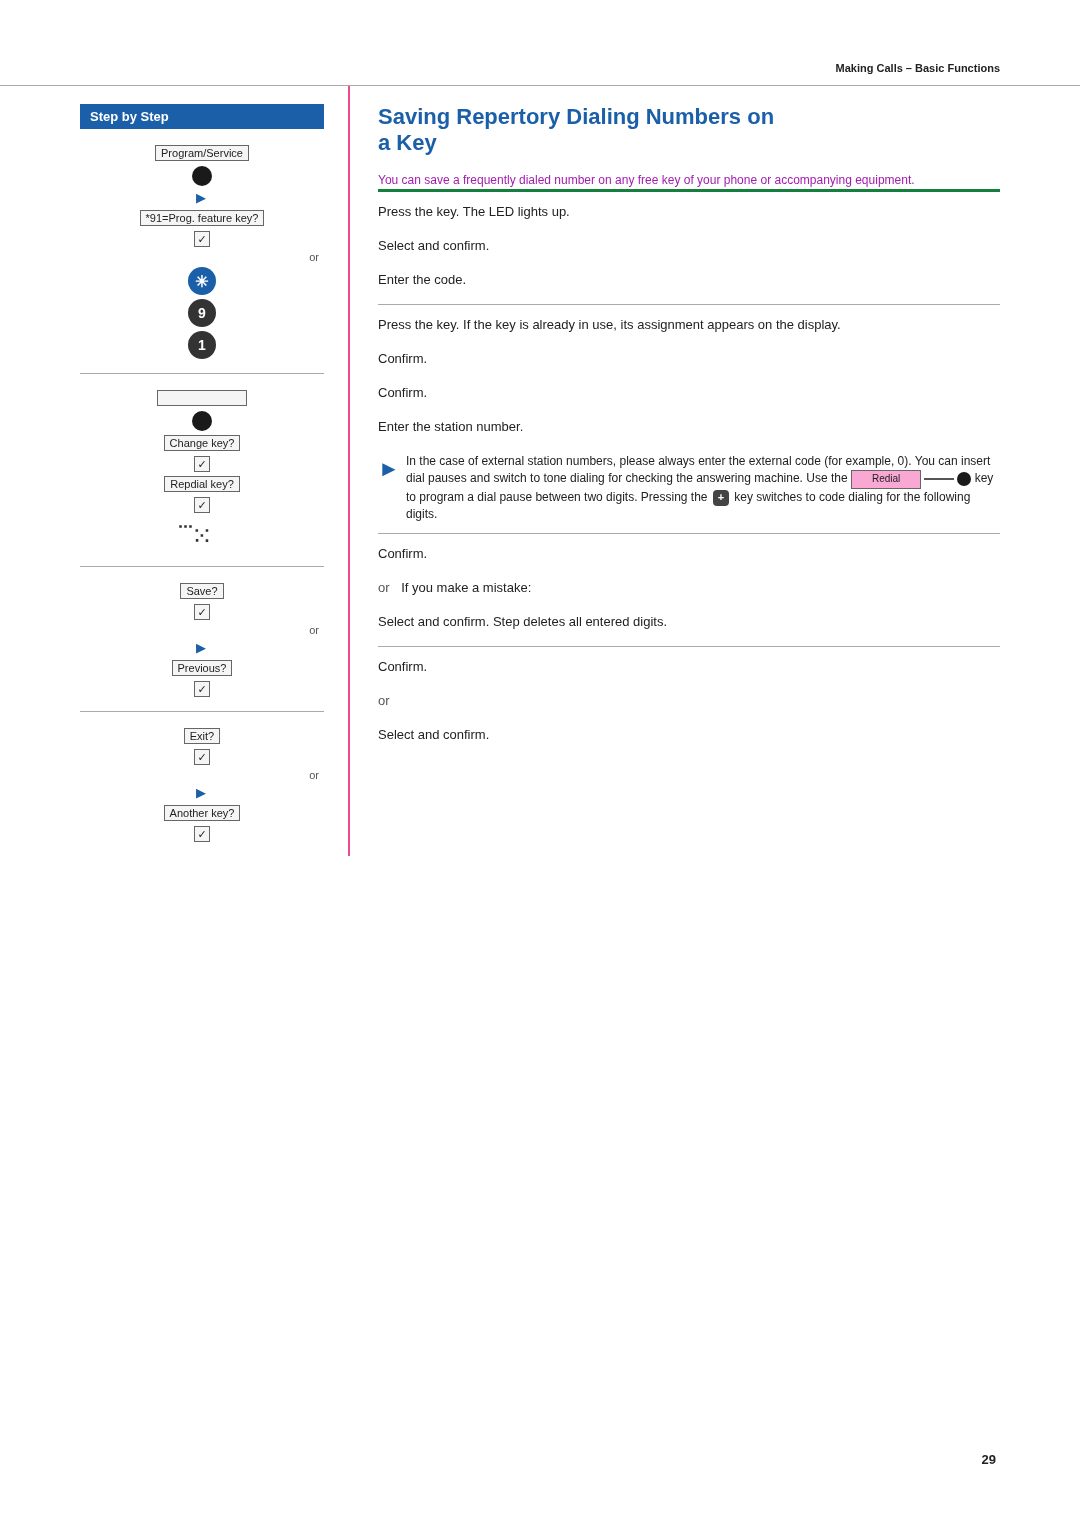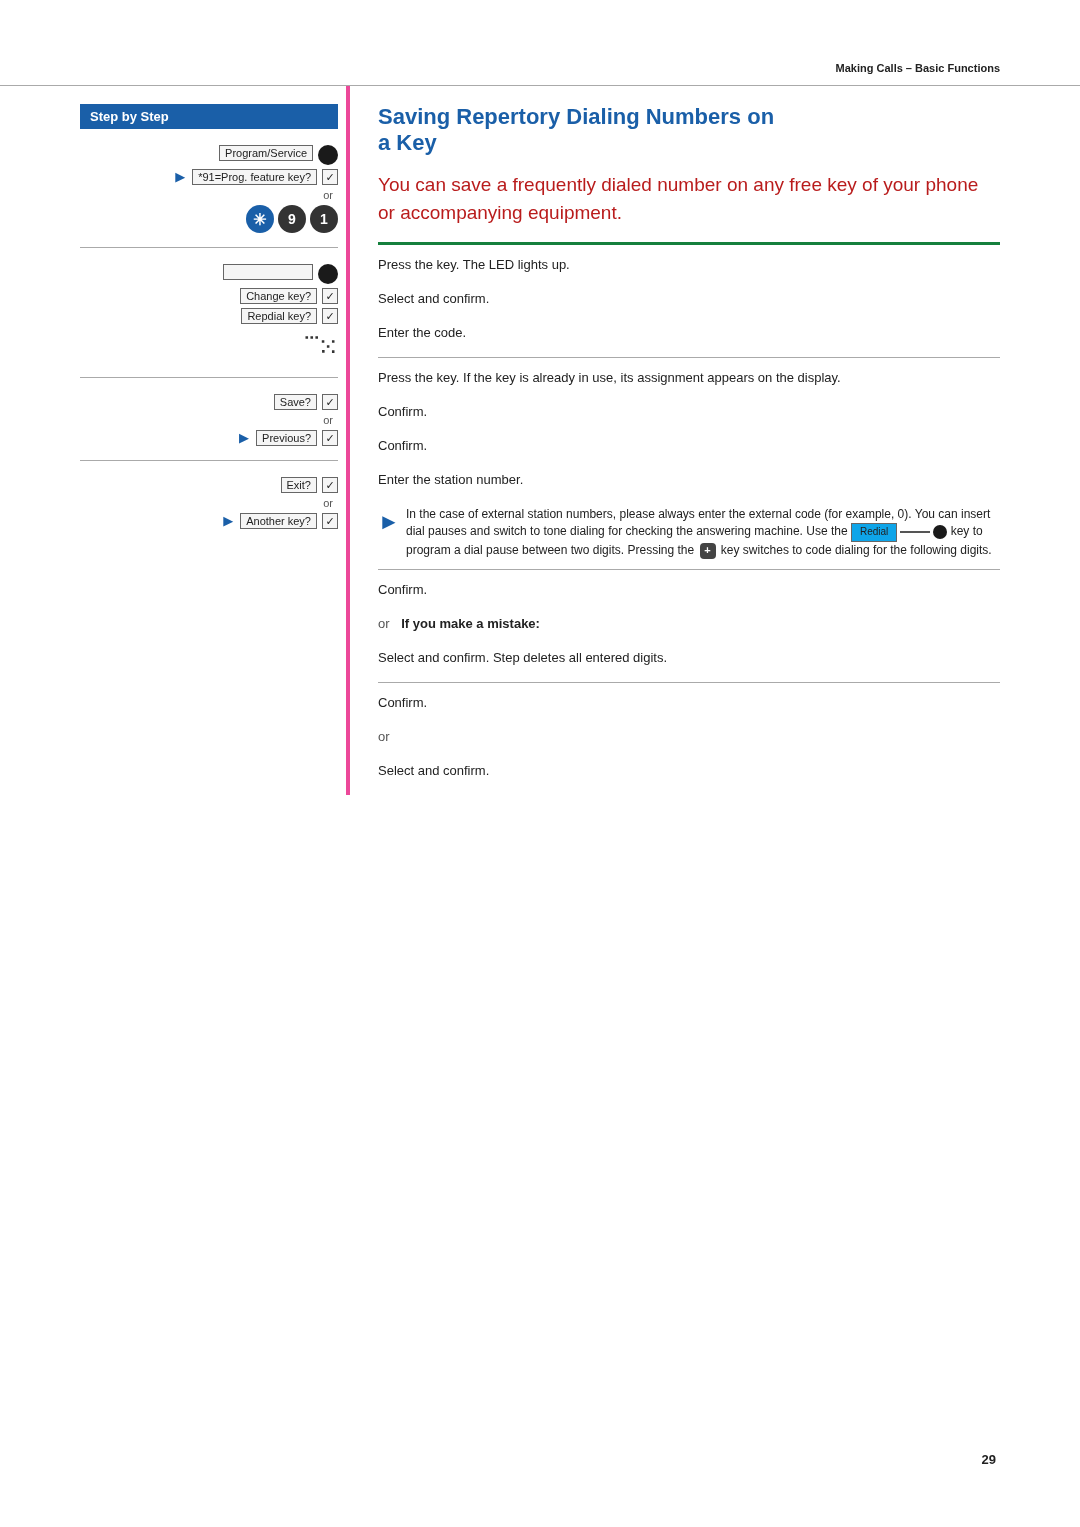--- a/index.html
+++ b/index.html
@@ -30,22 +30,22 @@
       display: flex;
       flex-direction: row;
       margin: 0 80px;
       padding-top: 0;
     }
 
     
     .left-panel {
       width: 270px;
       min-width: 270px;
-      border-right: 4px solid #ec4899;
-      padding-right: 8px;
+      border-right: 2px solid #ec4899;
+      padding-right: 24px;
       padding-top: 0;
     }
 
     .step-by-step-header {
       background: #1a5fa8;
       color: #fff;
       font-weight: bold;
       font-size: 13px;
       padding: 5px 10px;
       margin-top: 18px;
@@ -56,24 +56,25 @@
       border-bottom: 1px solid #aaa;
       padding: 12px 0 10px 0;
     }
 
     .left-section:last-child {
       border-bottom: none;
     }
 
     .key-row {
       display: flex;
-      align-items: flex-start;
+      align-items: center;
       justify-content: flex-end;
       margin: 4px 0;
       gap: 5px;
+      flex-direction: column;
     }
 
     .key-label {
       font-size: 11px;
       border: 1px solid #666;
       padding: 1px 5px;
       background: #f5f5f5;
       white-space: nowrap;
     }
 
@@ -161,22 +162,22 @@
       border: 1px solid #666;
       background: #f5f5f5;
       width: 90px;
       height: 16px;
       display: inline-block;
     }
 
     .redial-label {
       font-size: 10px;
       border: 1px solid #666;
-      padding: 1px 8px;
-      background: #0ea5e9;
+      padding: 1px 20px;
+      background: #f9a8d4;
     }
 
     .plus-circle {
       width: 20px;
       height: 20px;
       border-radius: 4px;
       background: #444;
       display: inline-flex;
       align-items: center;
       justify-content: center;
@@ -195,23 +196,22 @@
 
     .section-title {
       font-size: 22px;
       font-weight: bold;
       color: #1a5fa8;
       line-height: 1.2;
       margin-bottom: 14px;
     }
 
     .description-text {
-      font-size: 19px;
-      color: #b91c1c;
-      margin-bottom: 14px;
+      font-size: 12px;
+      color: #a21caf;
       line-height: 1.5;
     }
 
     .instruction-row {
       min-height: 28px;
       margin-bottom: 6px;
       font-size: 13px;
       color: #222;
       line-height: 1.5;
     }
@@ -234,21 +234,21 @@
     }
 
     .inline-redial {
       display: inline-flex;
       align-items: center;
       gap: 3px;
       vertical-align: middle;
     }
 
     .if-mistake {
-      font-weight: bold;
+      font-weight: normal;
       font-size: 13px;
     }
 
     .page-number {
       position: absolute;
       bottom: 60px;
       right: 84px;
       font-size: 13px;
       font-weight: bold;
       color: #222;

